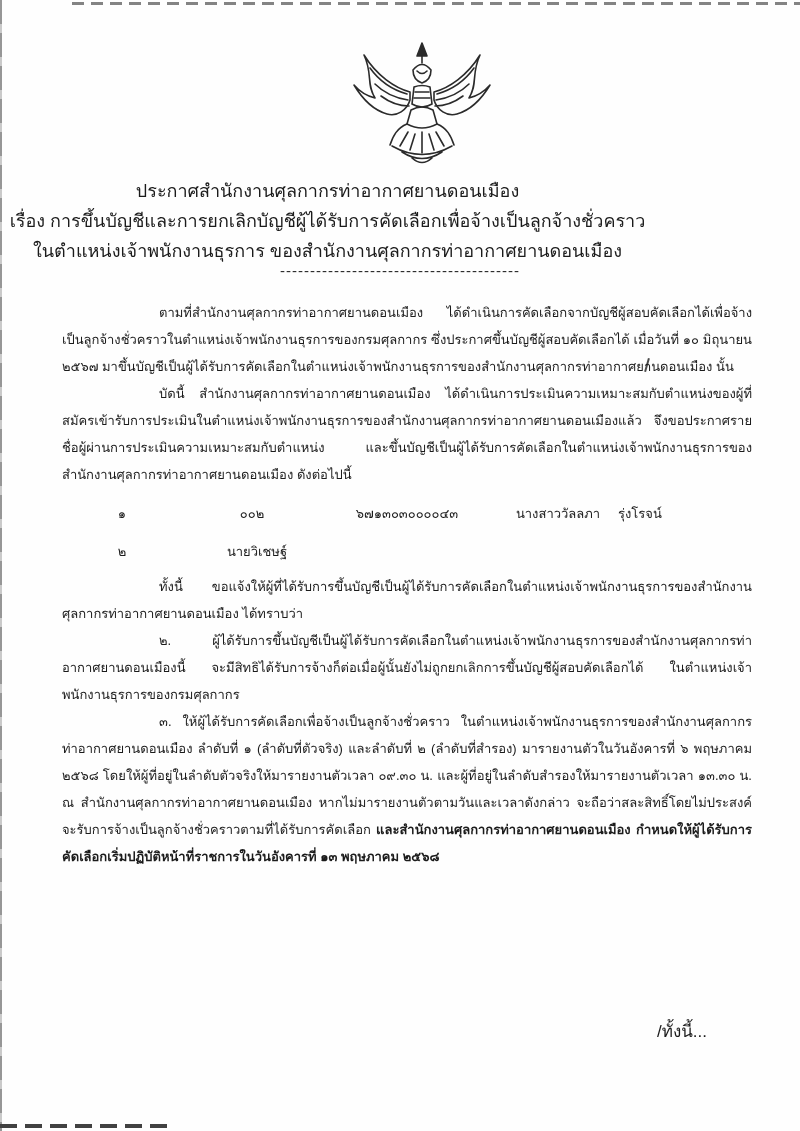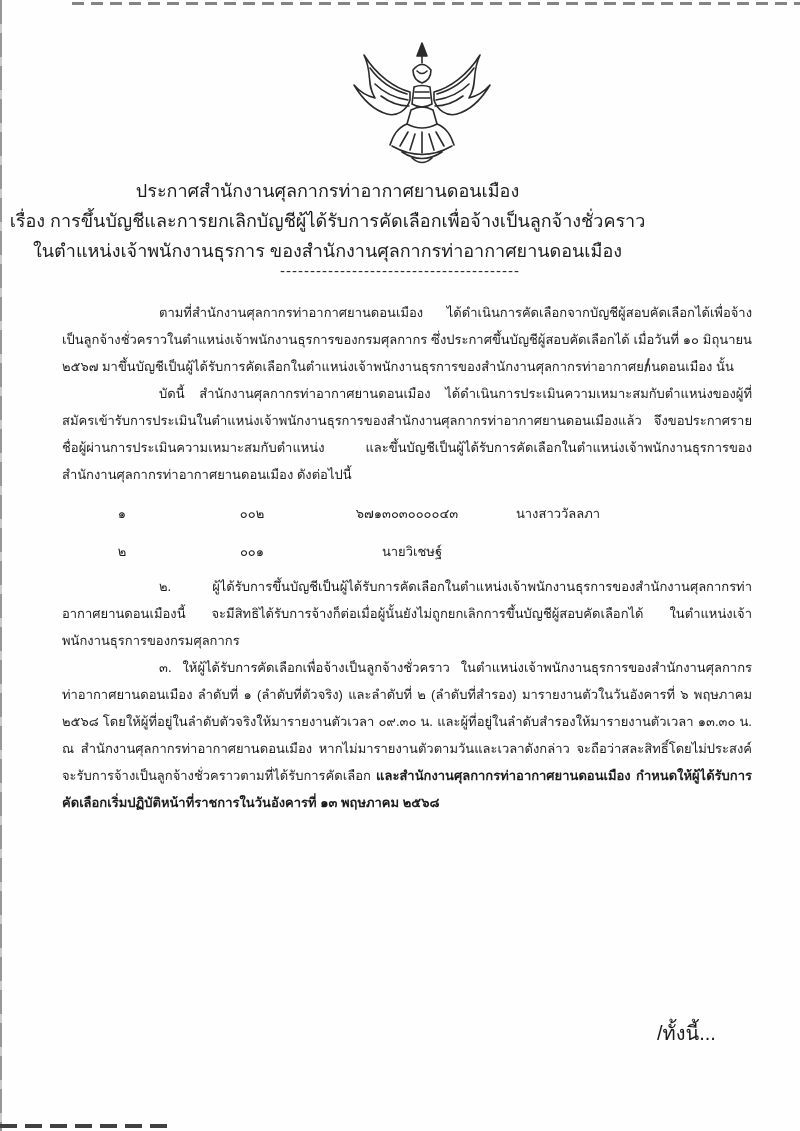--- a/index.html
+++ b/index.html
@@ -55,21 +55,21 @@
   .head-cell { display:flex; flex-direction:column; justify-content:center; }
   .roster-row {
     display:grid; grid-template-columns:120px 140px 170px 122px 136px;
     text-align:center; margin-top:11px; line-height:27px;
   }
   .roster-row .cell-name { text-align:center; padding-left:10px; }
   .roster-row .cell-surname { text-align:left; padding-left:4px; }
   .roster-body { margin-top:12px; }
   
   .footer-mark {
-    position:absolute; top:1017px; left:657px; font-size:20px;
+    position:absolute; top:1017px; left:657px; font-size:17px;
   }
 </style>
 </head>
 <body>
 
 <div class="page">
 
   <div class="edge-top"></div>
   <div class="edge-left"></div>
   <div class="edge-bottom"></div>
@@ -114,29 +114,30 @@
     <p class="para">บัดนี้ สำนักงานศุลกากรท่าอากาศยานดอนเมือง ได้ดำเนินการประเมินความเหมาะสมกับตำแหน่งของผู้ที่สมัครเข้ารับการประเมินในตำแหน่งเจ้าพนักงานธุรการของสำนักงานศุลกากรท่าอากาศยานดอนเมืองแล้ว จึงขอประกาศรายชื่อผู้ผ่านการประเมินความเหมาะสมกับตำแหน่ง และขึ้นบัญชีเป็นผู้ได้รับการคัดเลือกในตำแหน่งเจ้าพนักงานธุรการของสำนักงานศุลกากรท่าอากาศยานดอนเมือง ดังต่อไปนี้</p>
 
     <div class="roster">
 
       <div class="roster-body">
         <div class="roster-row">
           <div>๑</div>
           <div>๐๐๒</div>
           <div>๖๗๑๓๐๓๐๐๐๐๔๓</div>
           <div class="cell-name">นางสาววัลลภา</div>
+          <div class="cell-surname">รุ่งโรจน์</div>
         </div>
         <div class="roster-row">
           <div>๒</div>
-          <div>๐๐๑</div>
           <div class="cell-name">นายวิเชษฐ์</div>
         </div>
       </div>
     </div>
 
+    <p class="para">ทั้งนี้ ขอแจ้งให้ผู้ที่ได้รับการขึ้นบัญชีเป็นผู้ได้รับการคัดเลือกในตำแหน่งเจ้าพนักงานธุรการของสำนักงานศุลกากรท่าอากาศยานดอนเมือง ได้ทราบว่า</p>
     <p class="para">๒. ผู้ได้รับการขึ้นบัญชีเป็นผู้ได้รับการคัดเลือกในตำแหน่งเจ้าพนักงานธุรการของสำนักงานศุลกากรท่าอากาศยานดอนเมืองนี้ จะมีสิทธิได้รับการจ้างก็ต่อเมื่อผู้นั้นยังไม่ถูกยกเลิกการขึ้นบัญชีผู้สอบคัดเลือกได้ ในตำแหน่งเจ้าพนักงานธุรการของกรมศุลกากร</p>
     <p class="para"><span>๓. ให้ผู้ได้รับการคัดเลือกเพื่อจ้างเป็นลูกจ้างชั่วคราว ในตำแหน่งเจ้าพนักงานธุรการของสำนักงานศุลกากรท่าอากาศยานดอนเมือง ลำดับที่ ๑ (ลำดับที่ตัวจริง) และลำดับที่ ๒ (ลำดับที่สำรอง) มารายงานตัวในวันอังคารที่ ๖ พฤษภาคม ๒๕๖๘ โดยให้ผู้ที่อยู่ในลำดับตัวจริงให้มารายงานตัวเวลา ๐๙.๓๐ น. และผู้ที่อยู่ในลำดับสำรองให้มารายงานตัวเวลา ๑๓.๓๐ น. ณ สำนักงานศุลกากรท่าอากาศยานดอนเมือง หากไม่มารายงานตัวตามวันและเวลาดังกล่าว จะถือว่าสละสิทธิ์โดยไม่ประสงค์จะรับการจ้างเป็นลูกจ้างชั่วคราวตามที่ได้รับการคัดเลือก </span><span class="bold">และสำนักงานศุลกากรท่าอากาศยานดอนเมือง กำหนดให้ผู้ได้รับการคัดเลือกเริ่มปฏิบัติหน้าที่ราชการในวันอังคารที่ ๑๓ พฤษภาคม ๒๕๖๘</span></p>
 
   </div>
 
   <div class="footer-mark">/ทั้งนี้...</div>
 
 </div>
 
 </body></html>

